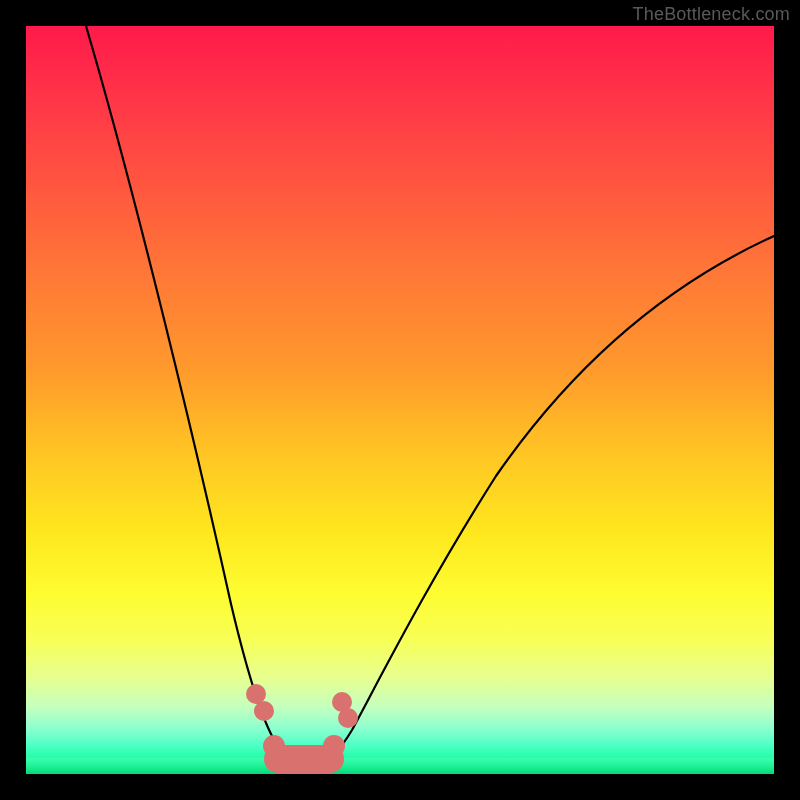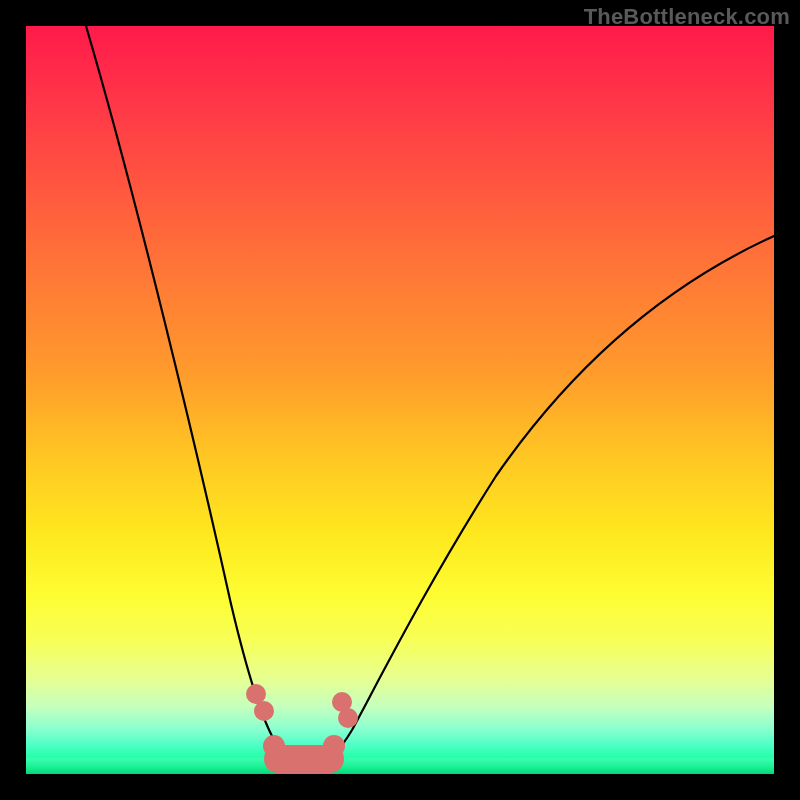--- a/index.html
+++ b/index.html
@@ -15,22 +15,22 @@
     position: relative;
     width: 800px;
     height: 800px;
     background: #000;
   }
   .watermark {
     position: absolute;
     top: 4px;
     right: 10px;
     color: #595959;
-    font-size: 22px;
-    font-weight: 700;
+    font-size: 18px;
+    font-weight: 400;
     letter-spacing: 0.2px;
     z-index: 30;
   }
   .plot-area {
     position: absolute;
     left: 26px;
     top: 26px;
     width: 748px;
     height: 748px;
     overflow: hidden;

